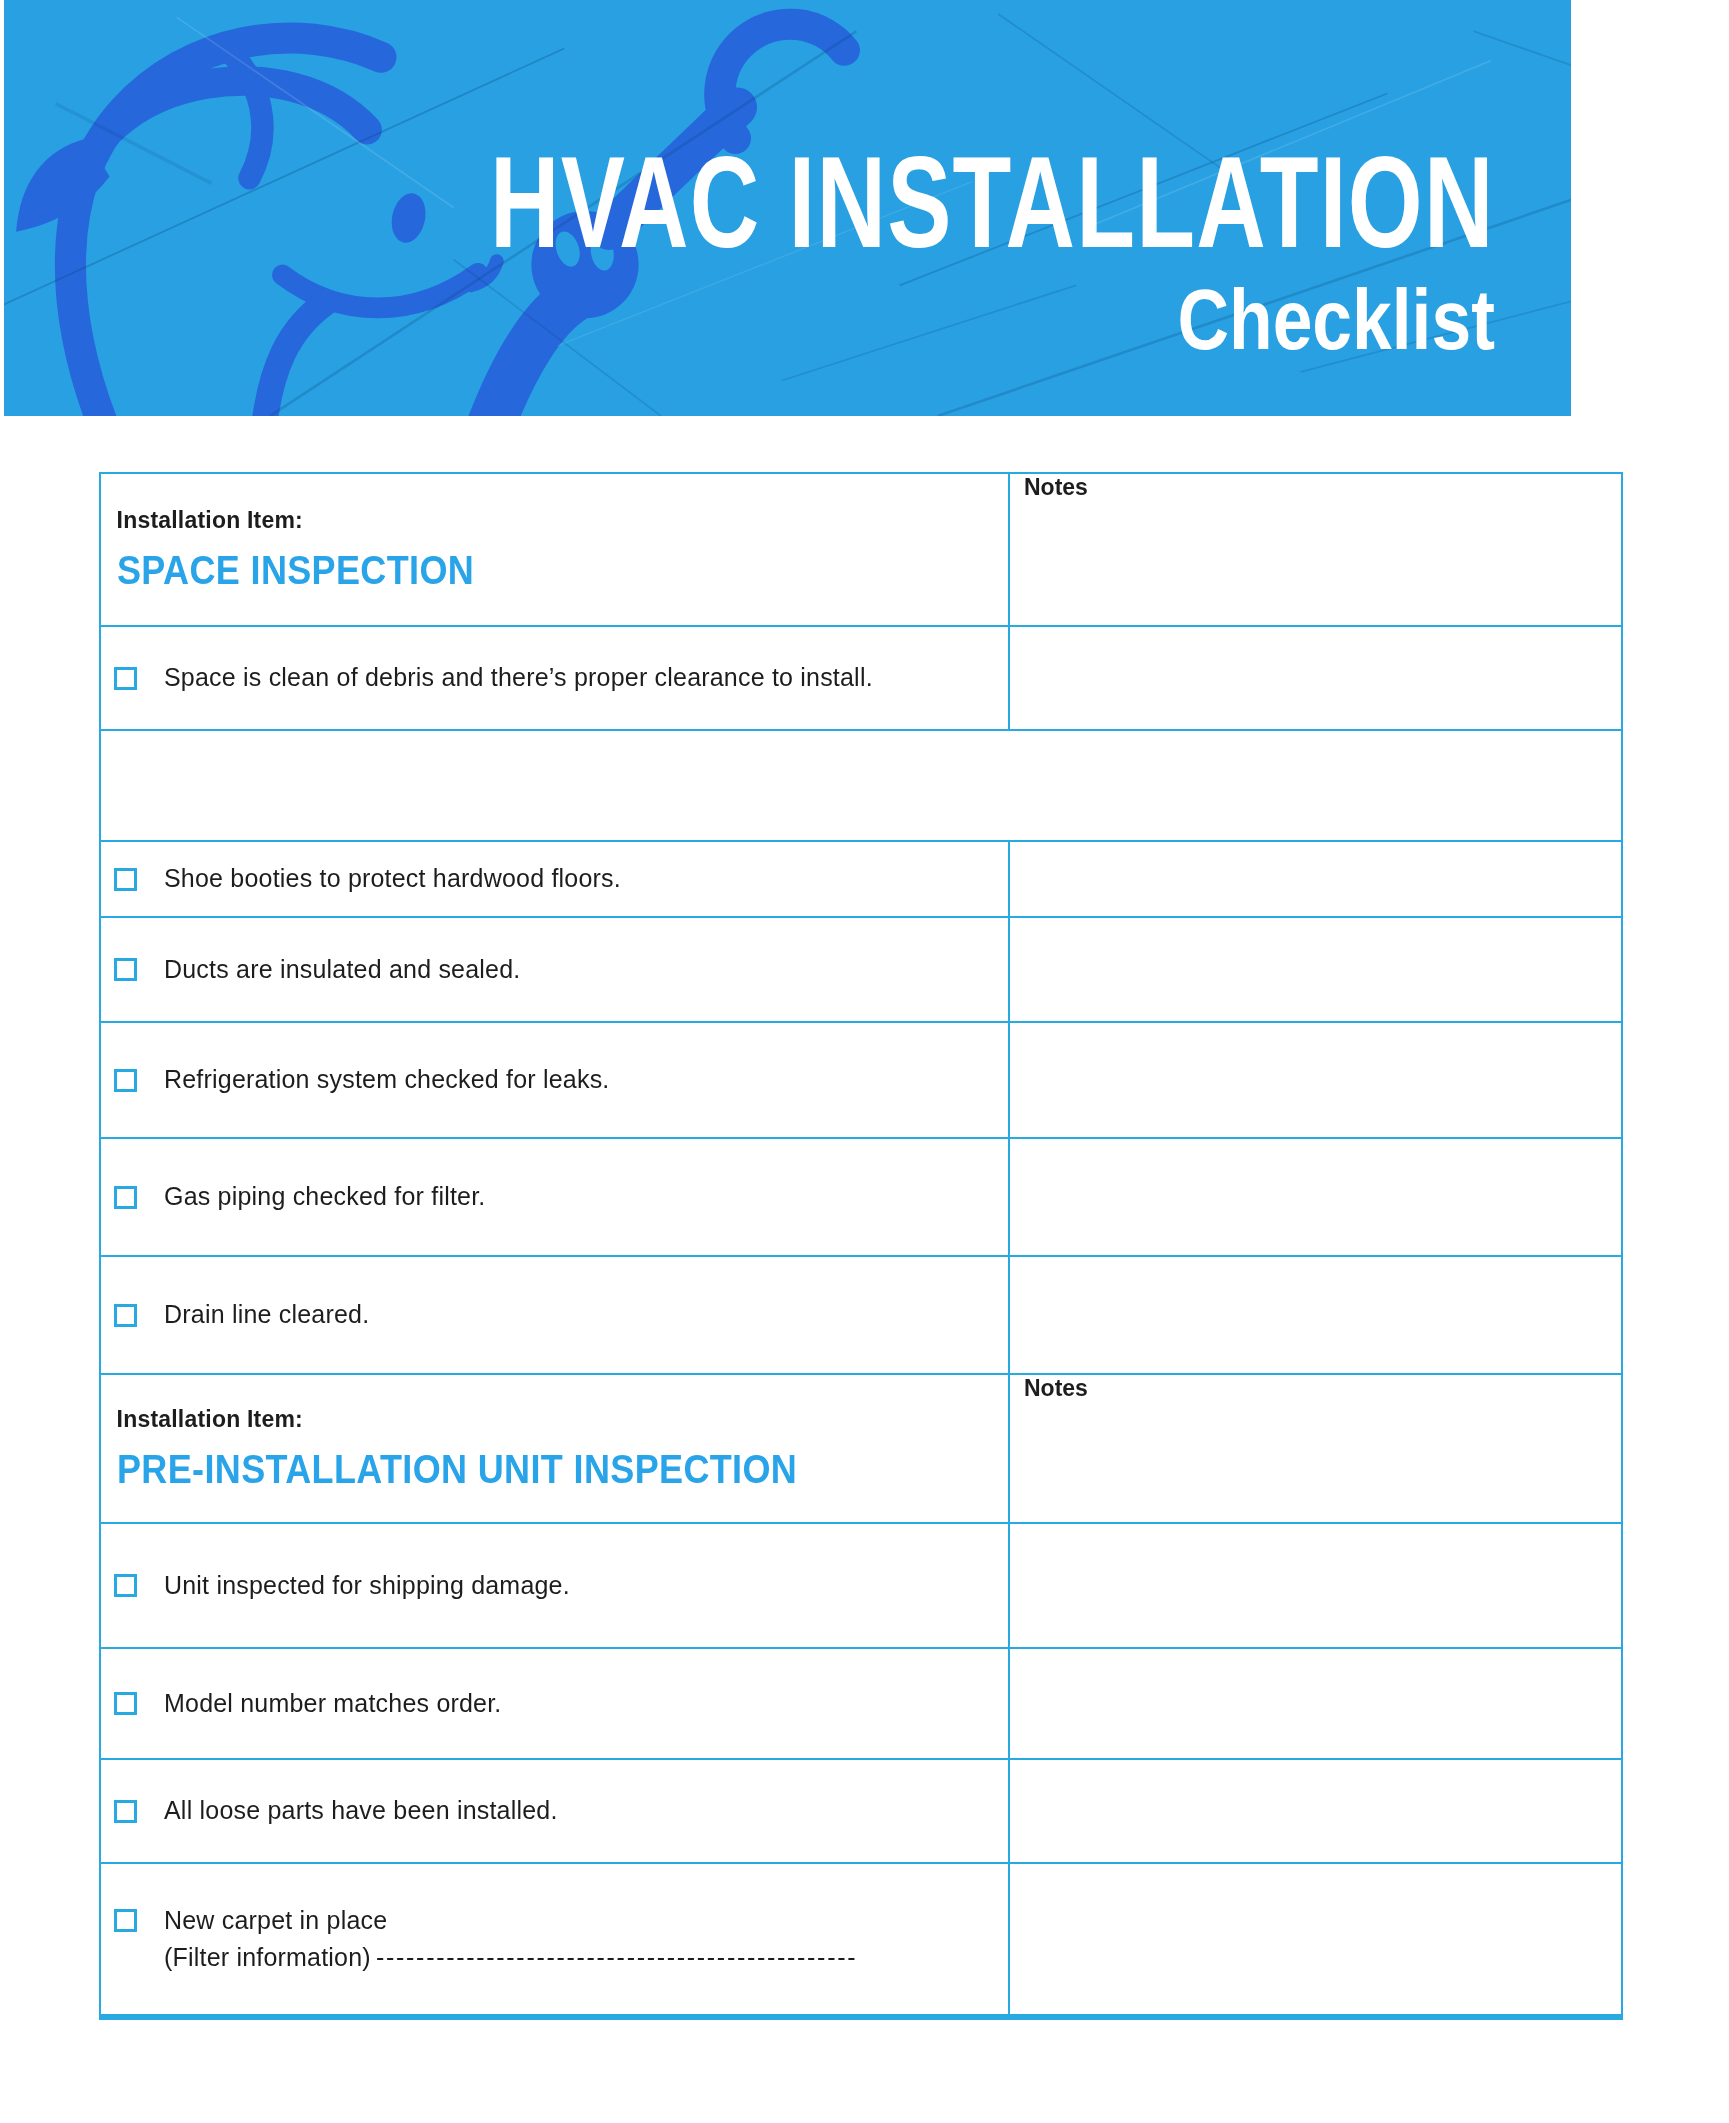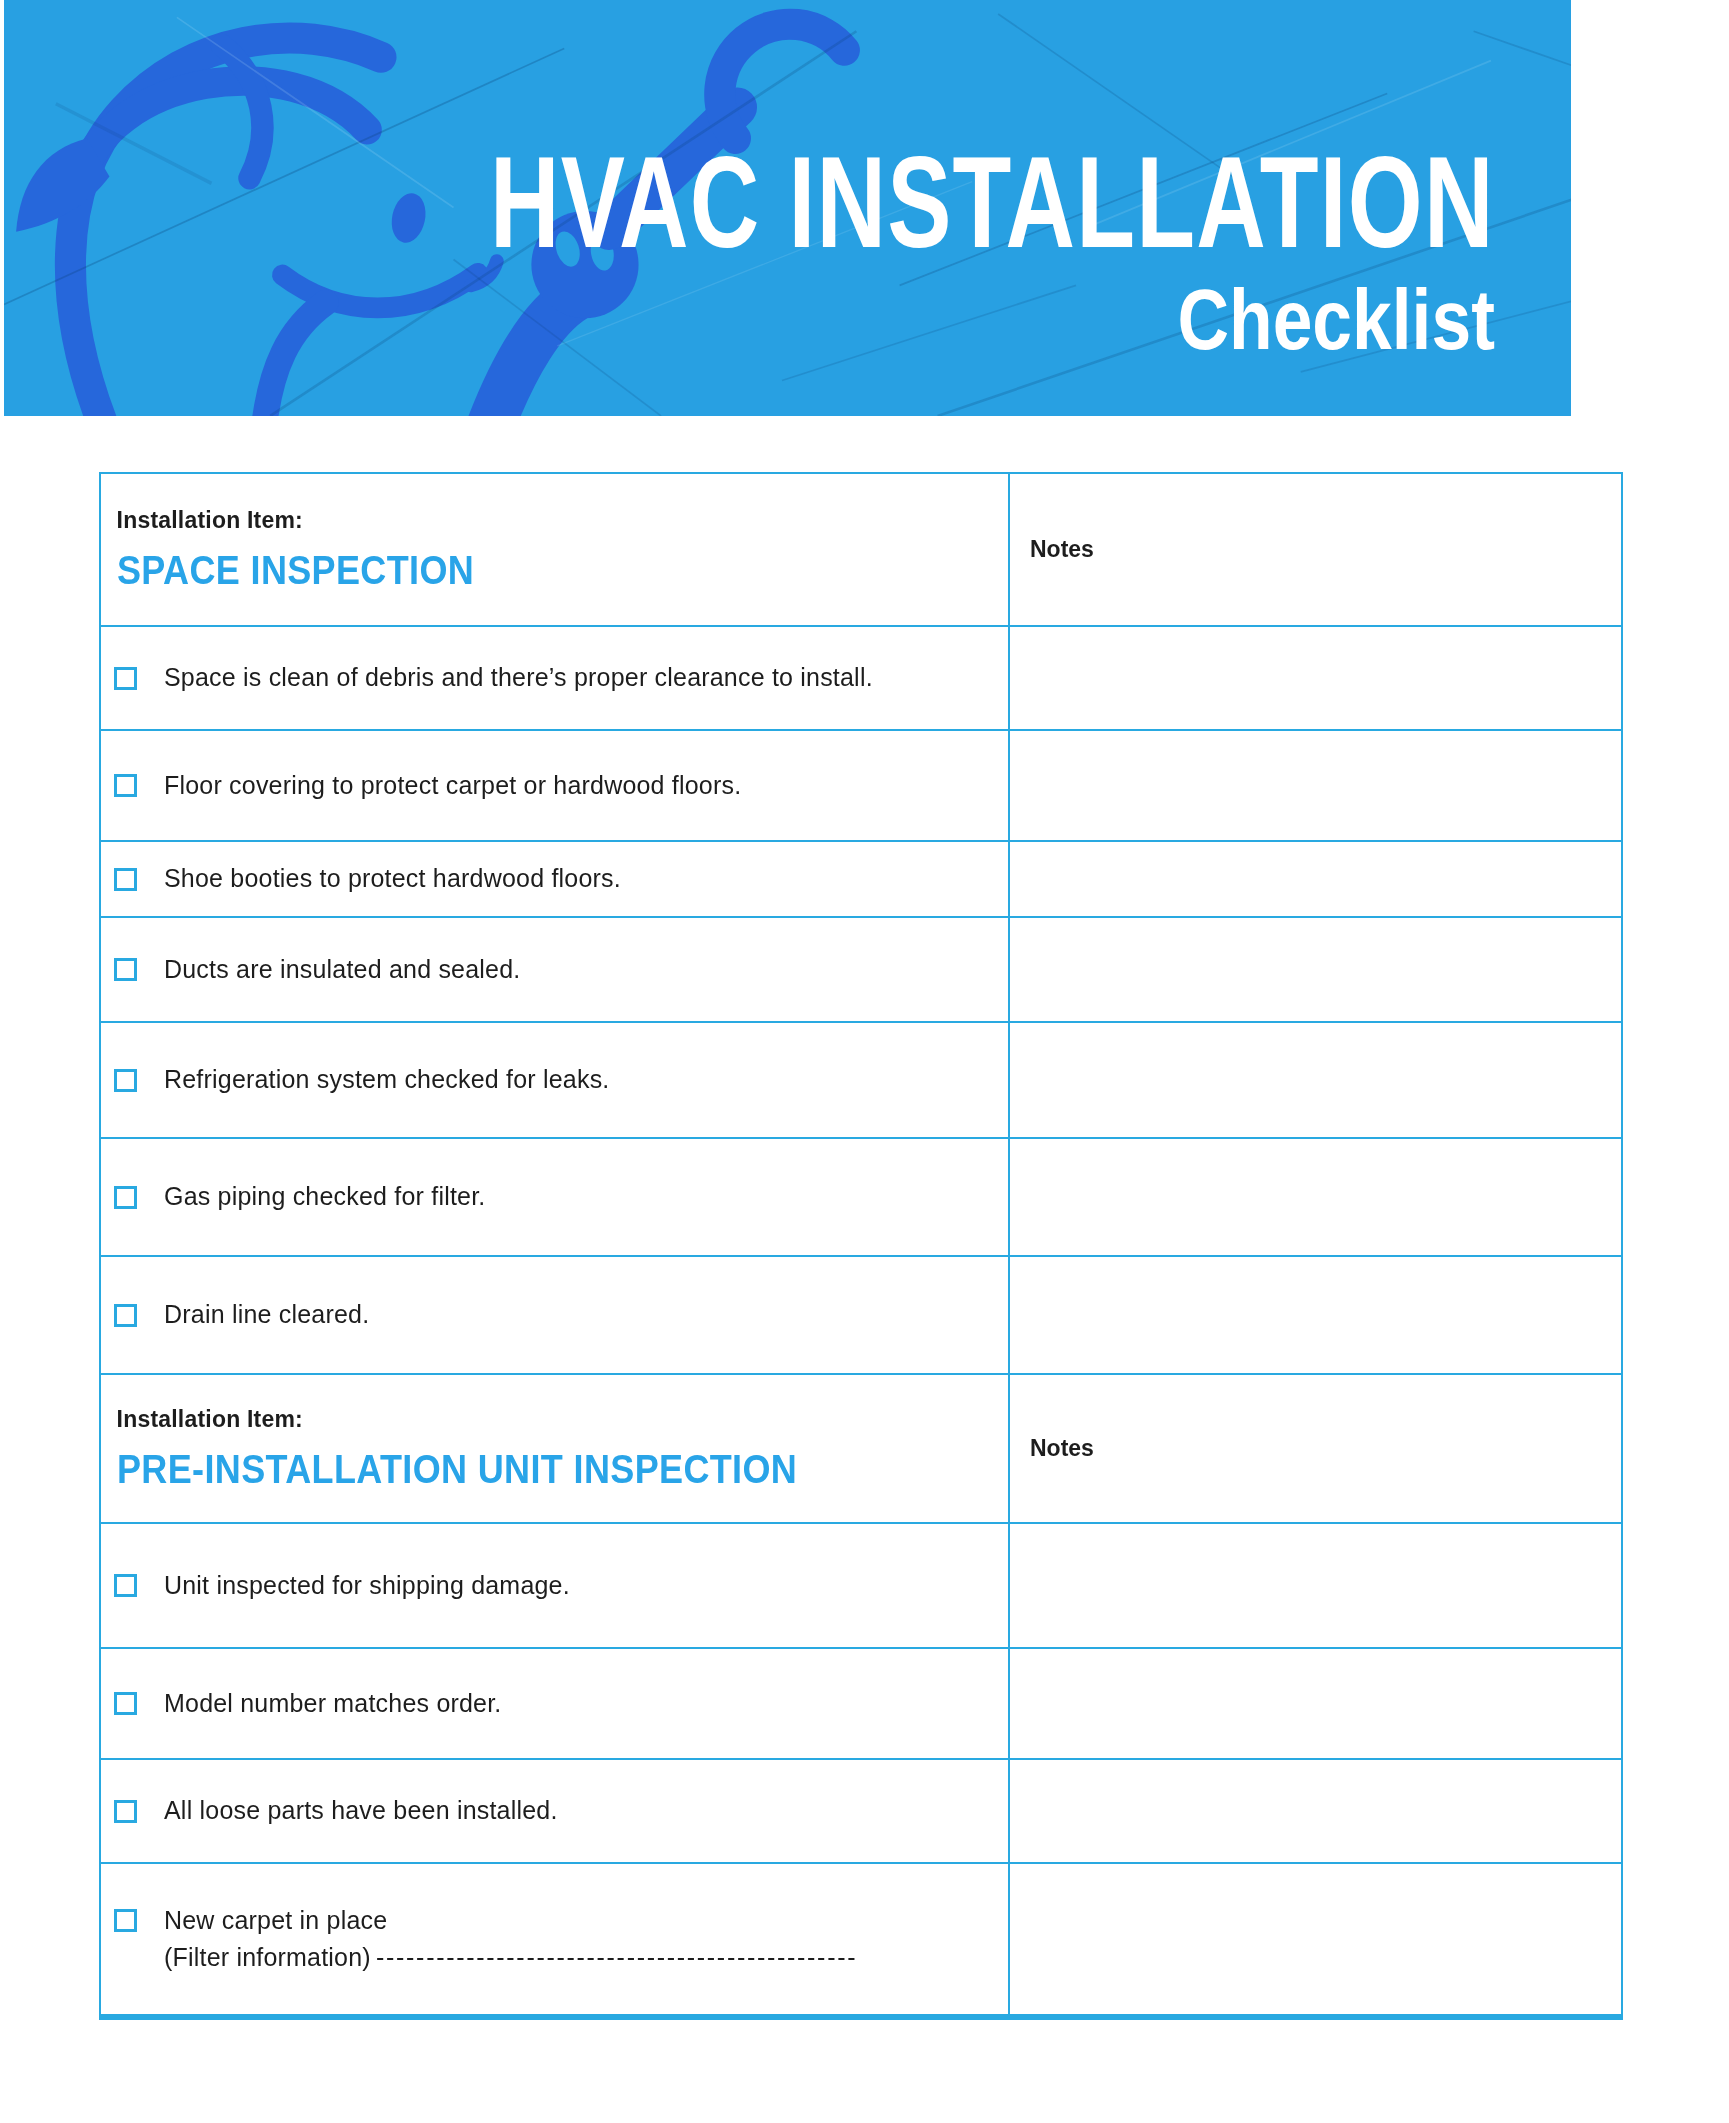--- a/index.html
+++ b/index.html
@@ -31,21 +31,21 @@
   }
 
   
   .tbl{
     position:absolute;left:99px;top:464px;width:1524px;
     border:2.6px solid var(--line);border-bottom-width:6px;background:#fff;margin-top:8px;
   }
   .row{display:flex;border-top:2.6px solid var(--line)}
   .row:first-child{border-top:none}
   .cell-l{width:909px;flex:none;border-right:2.6px solid var(--line);display:flex}
-  .cell-r{flex:1;display:flex;align-items:center;padding-left:20px}
+  .cell-r{flex:1;display:flex;padding-left:14px}
 
   
   .sec .cell-l{flex-direction:column;justify-content:center;padding-left:15.6px}
   .sec-label{font-size:23px;font-weight:bold;color:var(--ink);letter-spacing:0.2px}
   .sec-title{
     font-size:40px;font-weight:bold;color:var(--sec-title);
     margin-top:14px;white-space:nowrap;letter-spacing:0.4px;
     transform:scaleX(.9);transform-origin:0 50%;
   }
   .notes-hd{font-size:23px;font-weight:bold;color:var(--ink)}
@@ -140,24 +140,20 @@
 
     <div class="row item r1">
       <div class="cell-l">
         <span class="cb"></span>
         <span class="itxt">Space is clean of debris and there’s proper clearance to install.</span>
       </div>
       <div class="cell-r"></div>
     </div>
 
     <div class="row item r2">
-      <div class="cell-l">
-        <span class="cb"></span>
-        <span class="itxt">Floor covering to protect carpet or hardwood floors.</span>
-      </div>
       <div class="cell-r"></div>
     </div>
 
     <div class="row item r3">
       <div class="cell-l">
         <span class="cb"></span>
         <span class="itxt">Shoe booties to protect hardwood floors.</span>
       </div>
       <div class="cell-r"></div>
     </div>

